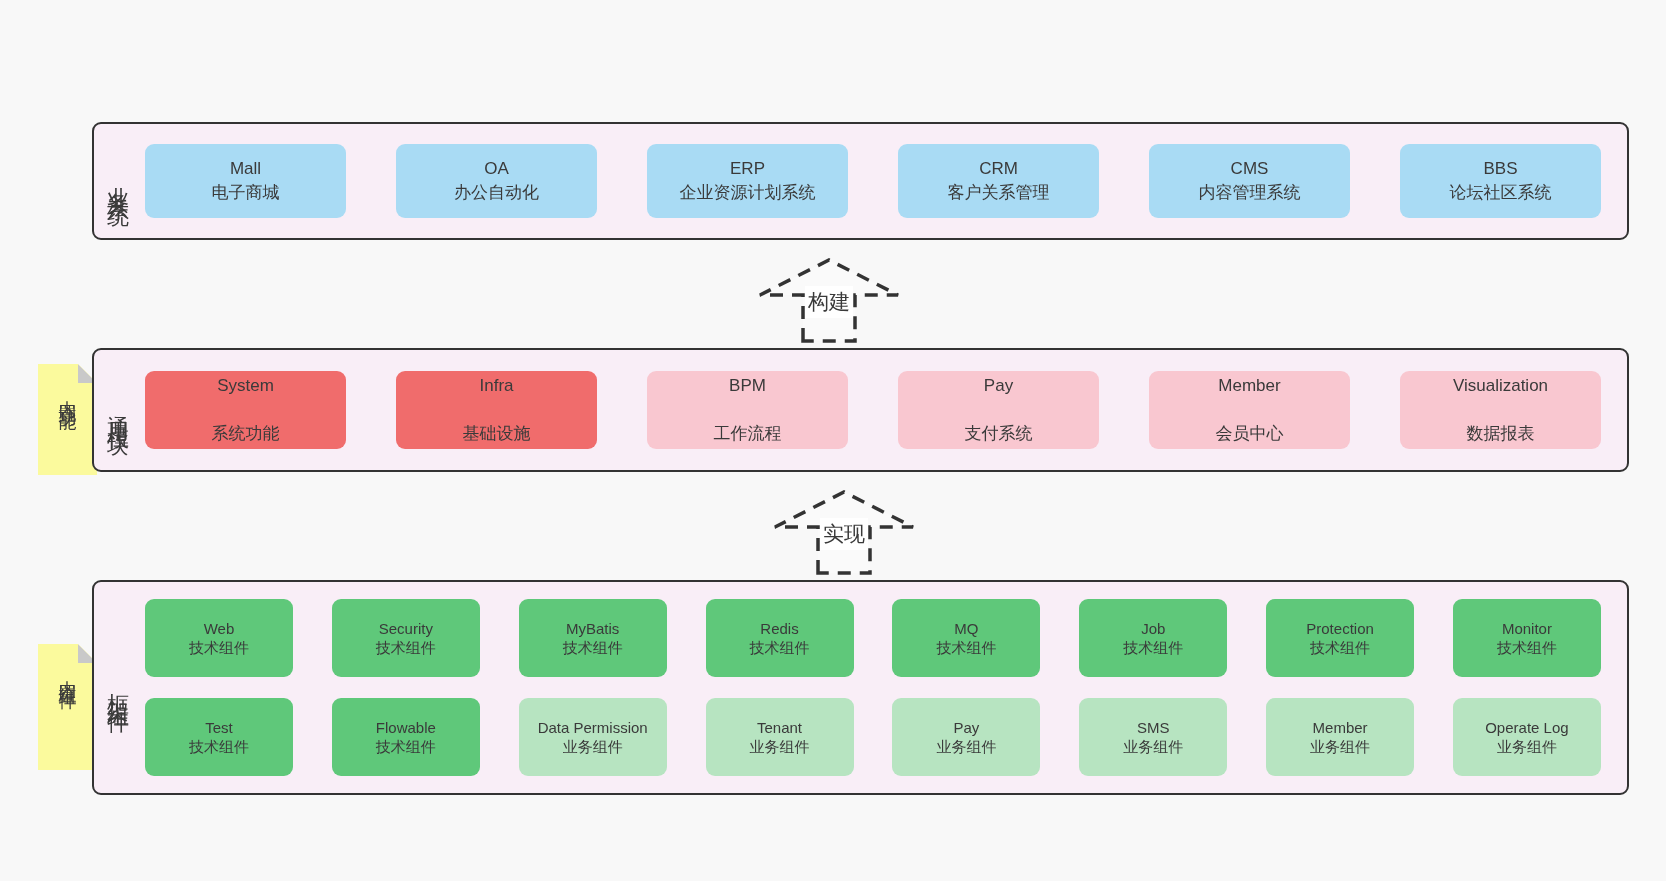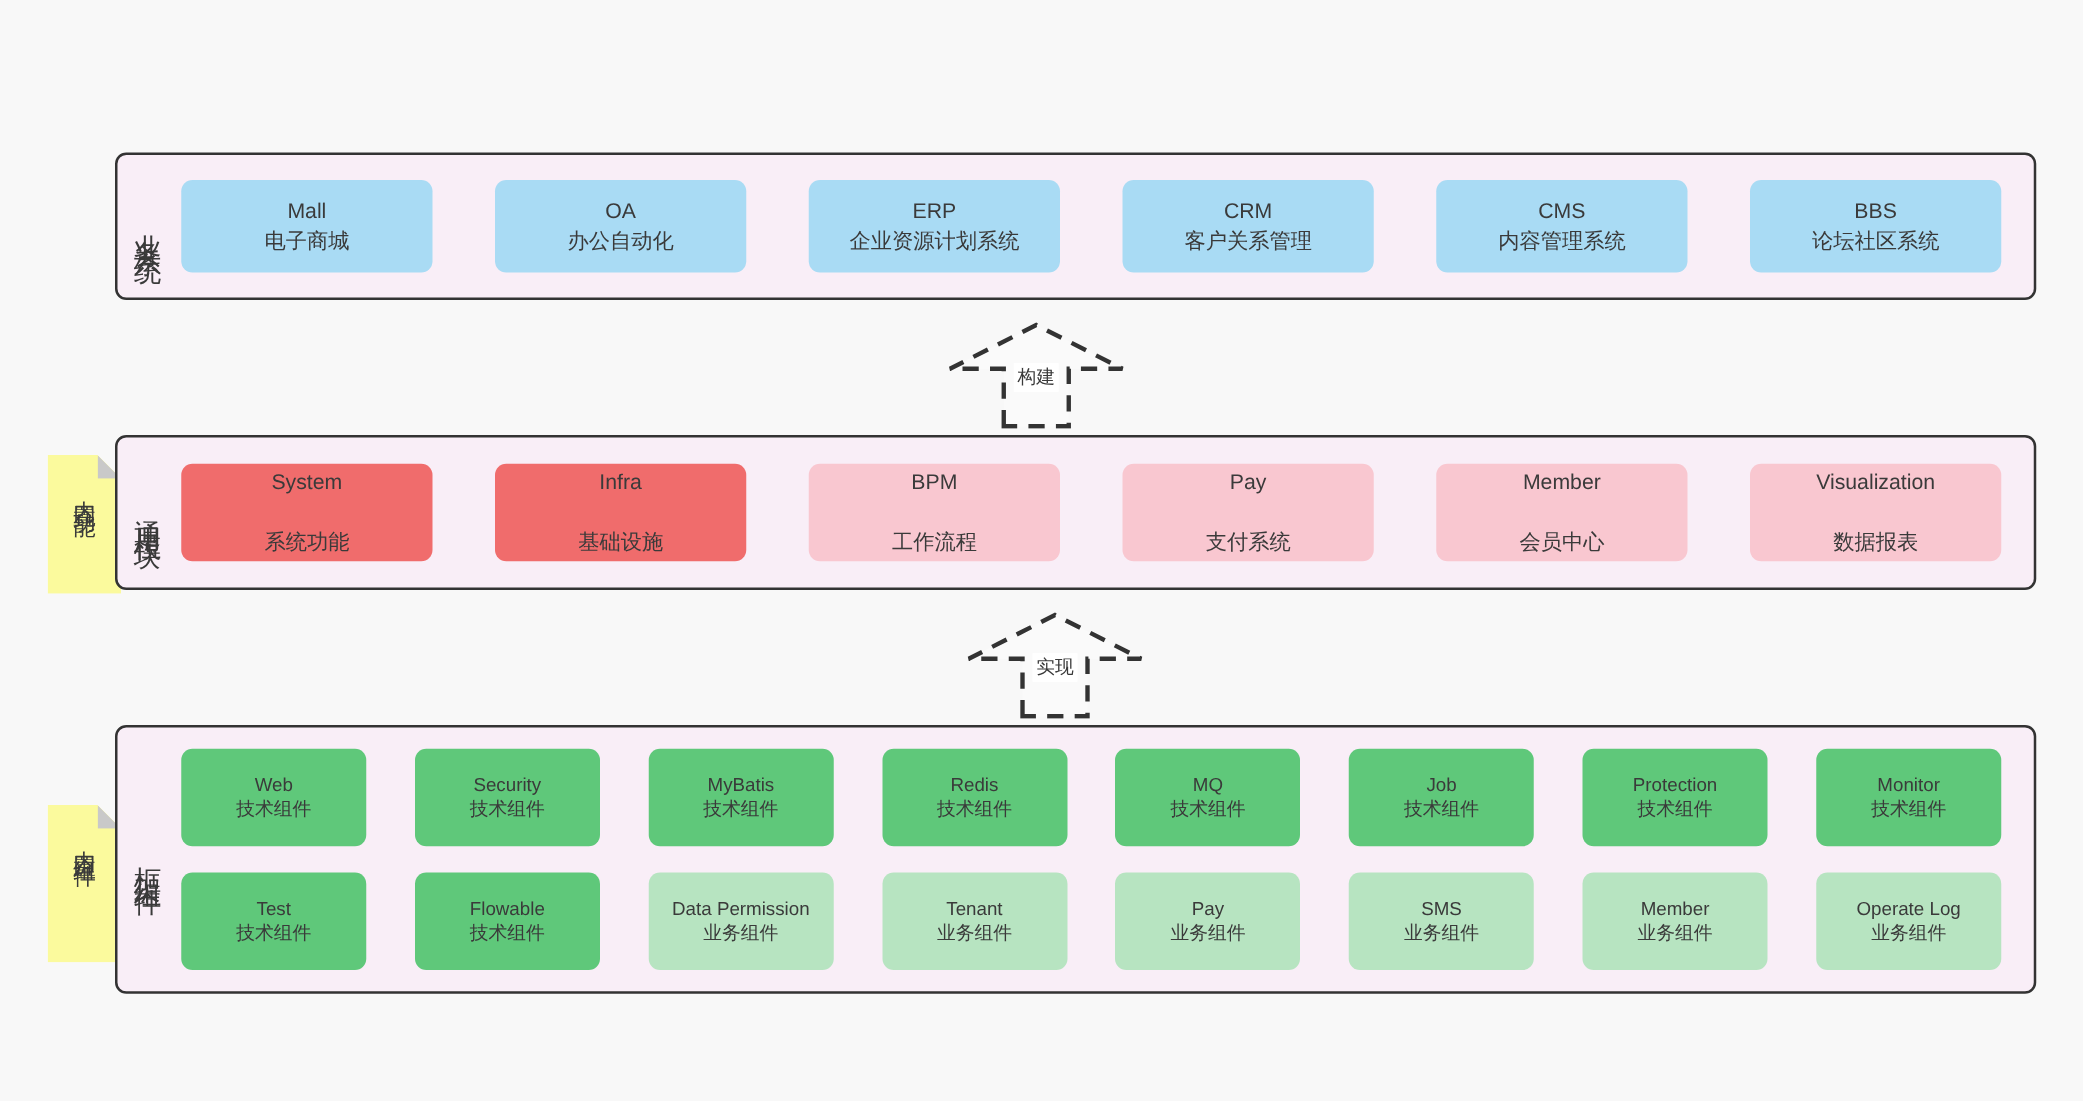--- a/index.html
+++ b/index.html
@@ -80,21 +80,21 @@
   .arrow polygon {
     fill:var(--arrow-fill,#fafafa);
     stroke:var(--line,#333);
     stroke-width:3.5;
     stroke-dasharray:13 9;
   }
   .arrow-label {
     position:absolute; left:50%; top:52%;
     transform:translate(-50%,-50%);
     background:var(--arrow-label-bg,#fff);
-    font-size:15px; padding:2px 3px; white-space:nowrap;
+    font-size:21px; padding:2px 3px; white-space:nowrap;
   }
 </style>
 </head>
 <body>
 
 <div class="canvas">
 
   <div class="note" id="note-1">
     <div class="note-fold"></div>
     <div class="note-text">内置功能</div>

